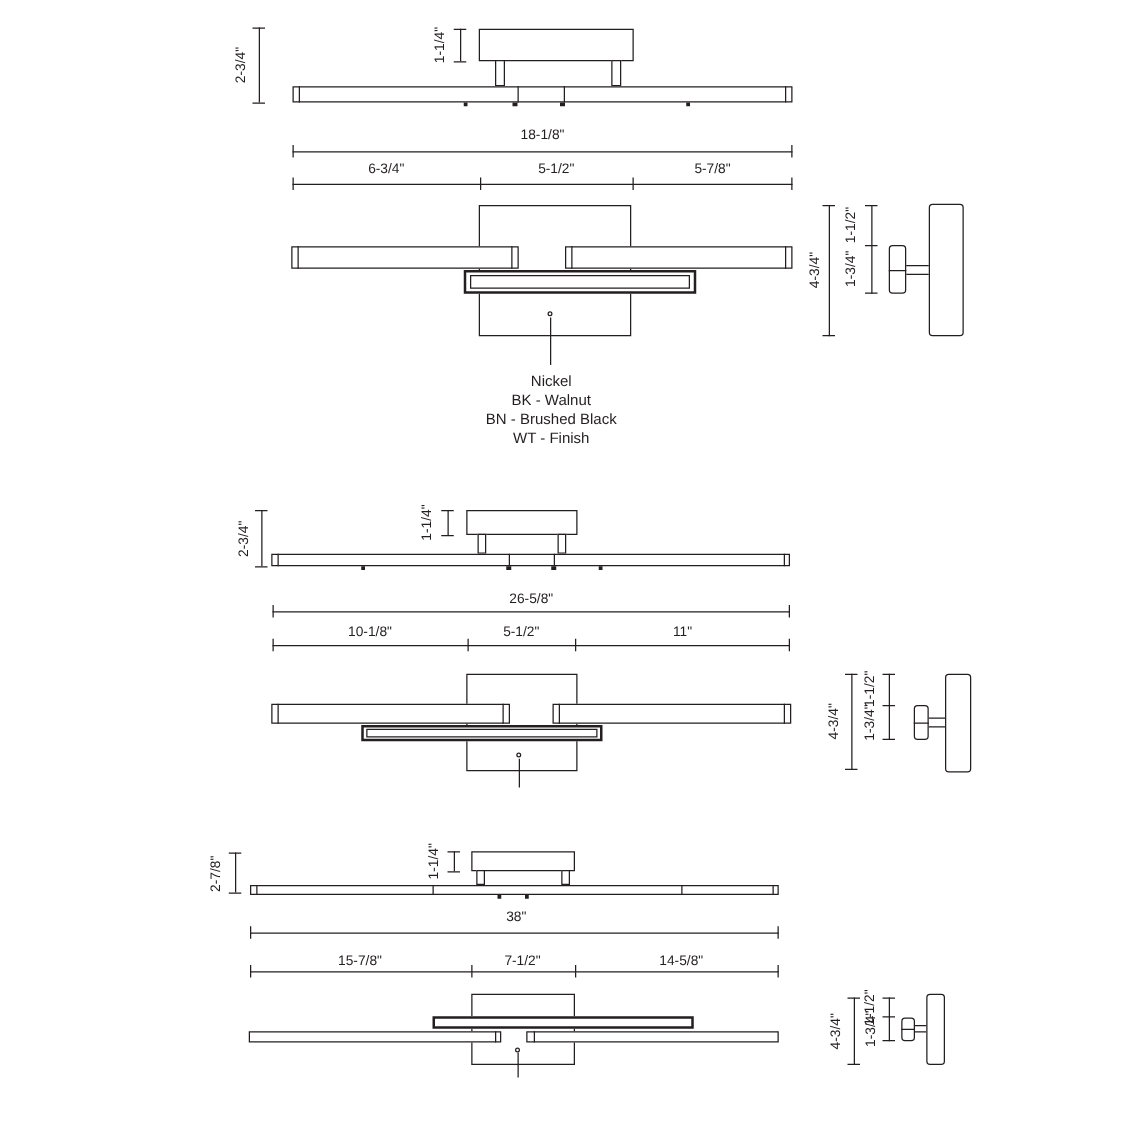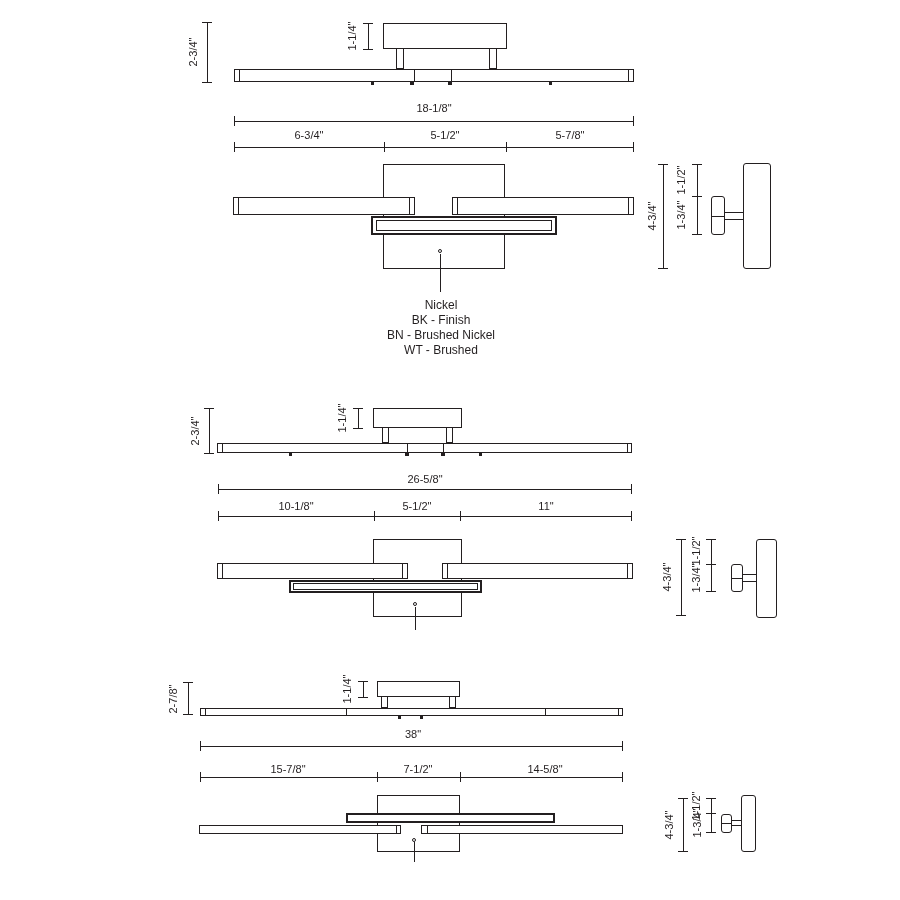--- a/index.html
+++ b/index.html
@@ -87,23 +87,23 @@
 
     <div class="r rr" style="left:743px;top:163px;width:28px;height:106px"></div>
     <div class="r rr" style="left:711px;top:196px;width:14px;height:39px"></div>
     <div class="hl" style="left:711px;top:216px;width:14px"></div>
     <div class="hl" style="left:725px;top:212px;width:18px"></div>
     <div class="hl" style="left:725px;top:219px;width:18px"></div>
   </div>
 
   <div class="note" style="left:341px;top:298px">
     <div>Nickel</div>
-    <div>BK - Finish</div>
-    <div>BN - Brushed Nickel</div>
-    <div>WT - Brushed</div>
+    <div>BK - Walnut</div>
+    <div>BN - Brushed Black</div>
+    <div>WT - Finish</div>
   </div>
 
   <div class="g">
 
     <div class="r" style="left:373px;top:408px;width:89px;height:20px"></div>
     <div class="r" style="left:382px;top:427px;width:7px;height:16px"></div>
     <div class="r" style="left:446px;top:427px;width:7px;height:16px"></div>
     <div class="r" style="left:217px;top:443px;width:415px;height:10px"></div>
     <div class="vl" style="left:222px;top:443px;height:10px"></div>
     <div class="vl" style="left:627px;top:443px;height:10px"></div>

